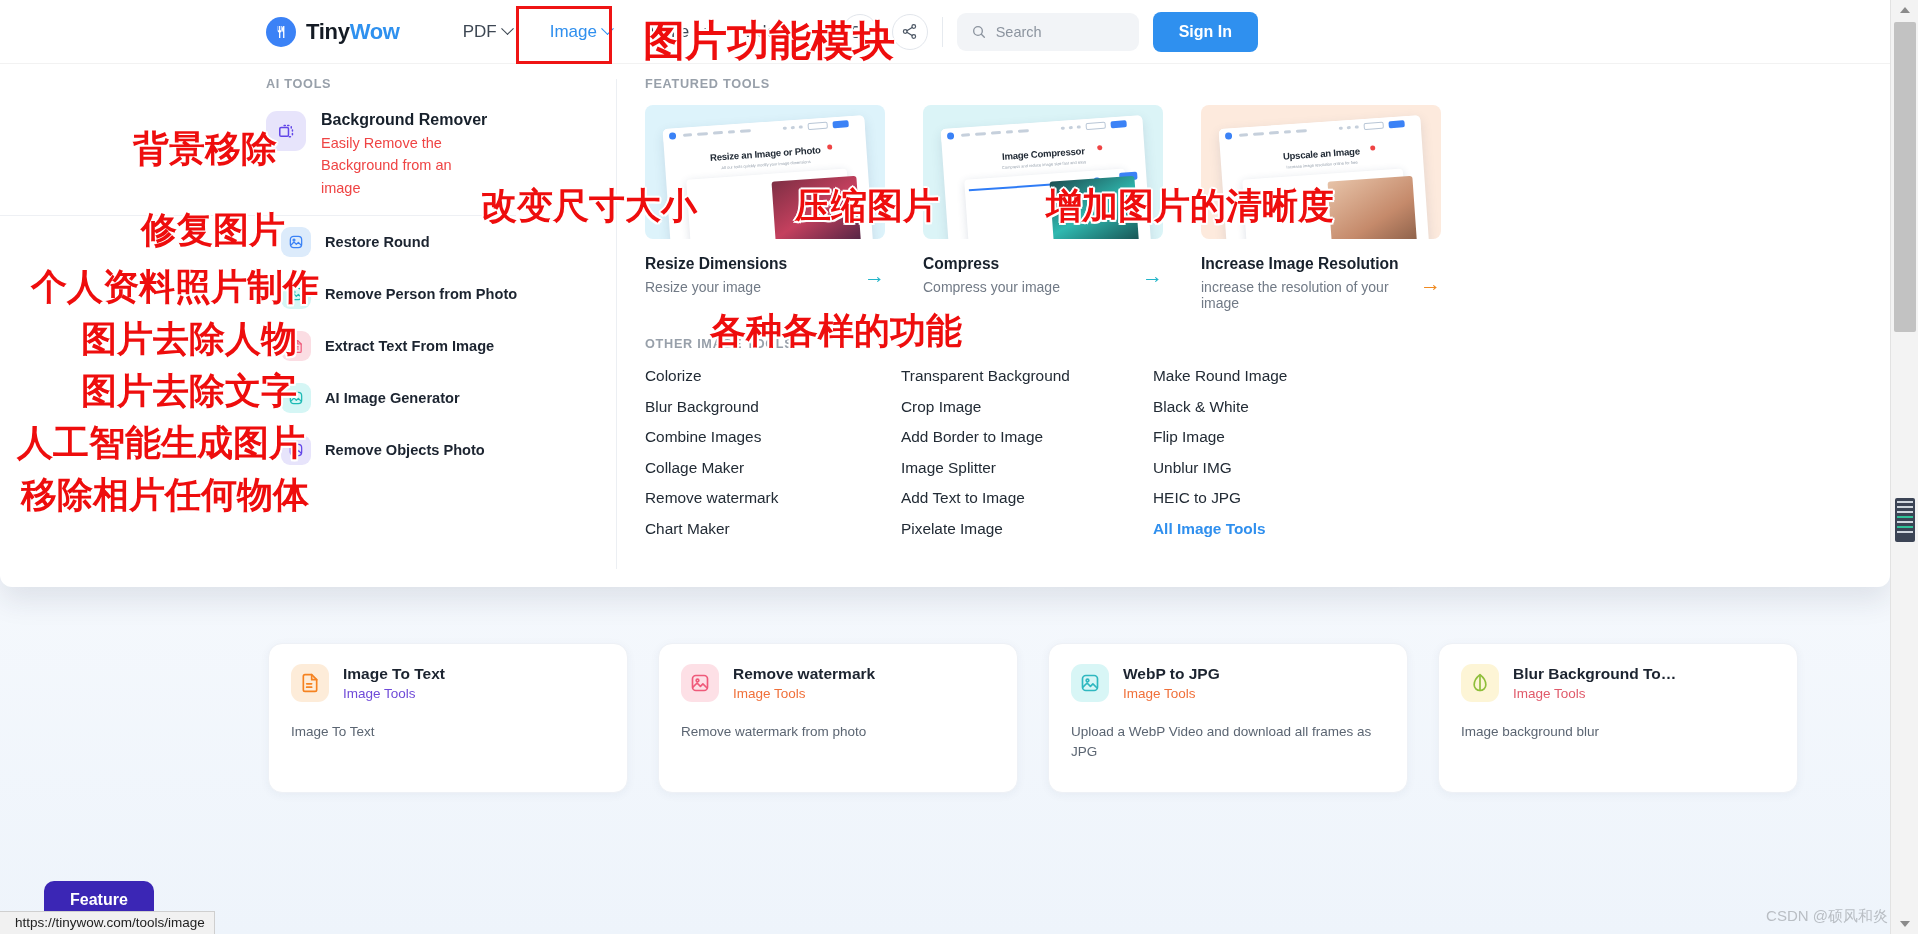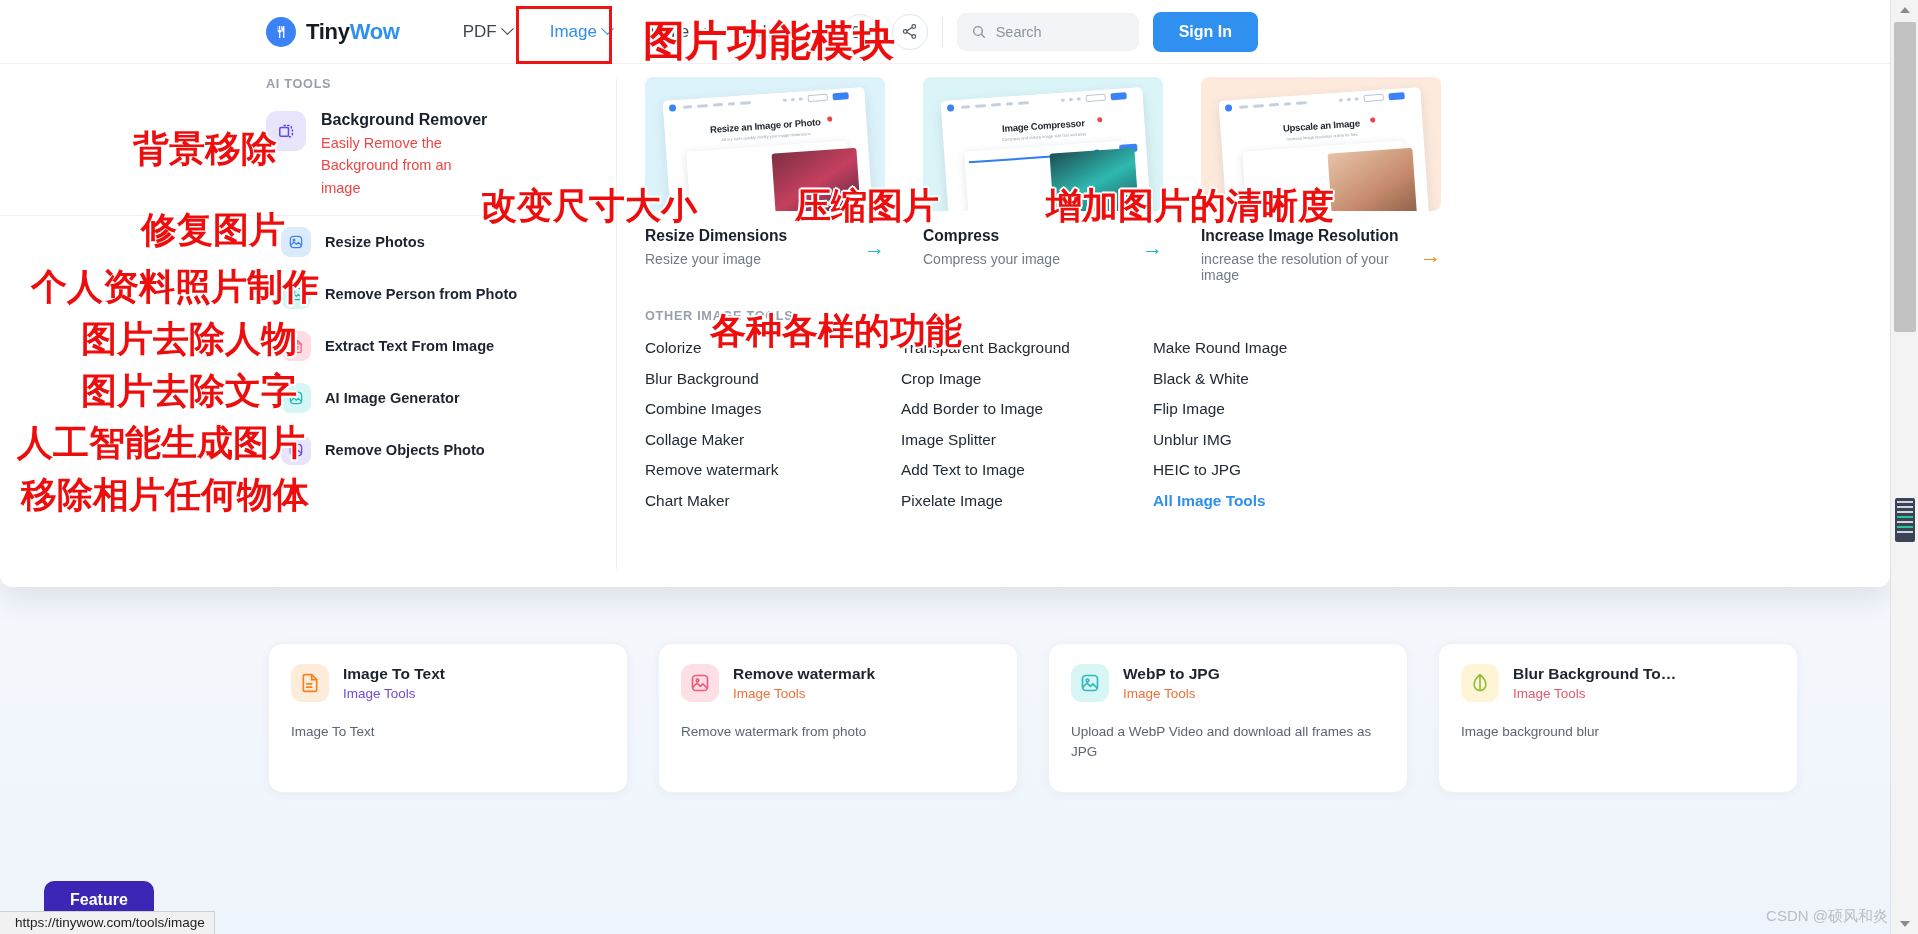--- a/index.html
+++ b/index.html
@@ -371,21 +371,21 @@
     </div>
 
     <div class="ai-row">
       <div class="ai-ico" style="background:#dcebfb;width:30px;height:30px;border-radius:9px;">
         <svg width="16" height="16" viewBox="0 0 24 24" fill="none" stroke="#3b82f6" stroke-width="1.9" stroke-linecap="round" stroke-linejoin="round">
             <rect x="3.5" y="3.5" width="17" height="17" rx="5"></rect>
             <circle cx="9" cy="9" r="1.4"></circle>
             <path d="M4.5 16.5l4.5-4.5 3.5 3.5 3-3 4 4"></path>
           </svg>
       </div>
-      <span class="ar-t">Resize Photos</span>
+      <span class="ar-t">Restore Round</span>
     </div>
 
 
     <div class="ai-row">
       <div class="ai-ico" style="background:#d5f6f5;width:30px;height:30px;border-radius:9px;">
         <svg width="16" height="16" viewBox="0 0 24 24" fill="none" stroke="#1fbbb5" stroke-width="1.9" stroke-linecap="round" stroke-linejoin="round">
             <rect x="3.5" y="3.5" width="17" height="17" rx="5"></rect>
             <circle cx="9" cy="9" r="1.4"></circle>
             <path d="M4.5 16.5l4.5-4.5 3.5 3.5 3-3 4 4"></path>
           </svg>
@@ -424,20 +424,21 @@
             <path d="M4.5 16.5l4.5-4.5 3.5 3.5 3-3 4 4"></path>
           </svg>
       </div>
       <span class="ar-t">Remove Objects Photo</span>
     </div>
   </div>
 
   <div id="mega-divider"></div>
 
   <div id="right-col">
+    <span class="sec-label">FEATURED TOOLS</span>
 
     <div id="featured">
 
       <div class="feat-card">
         <div class="feat-thumb" style="background:#ddf3fb;">
           <div class="ft-mini">
             <div class="ft-bar" style="background:#fff;"></div>
             <span class="ft-logo"></span>
             <span class="ft-navline" style="left:20px;width:9px;"></span>
             <span class="ft-navline" style="left:34px;width:11px;"></span>

